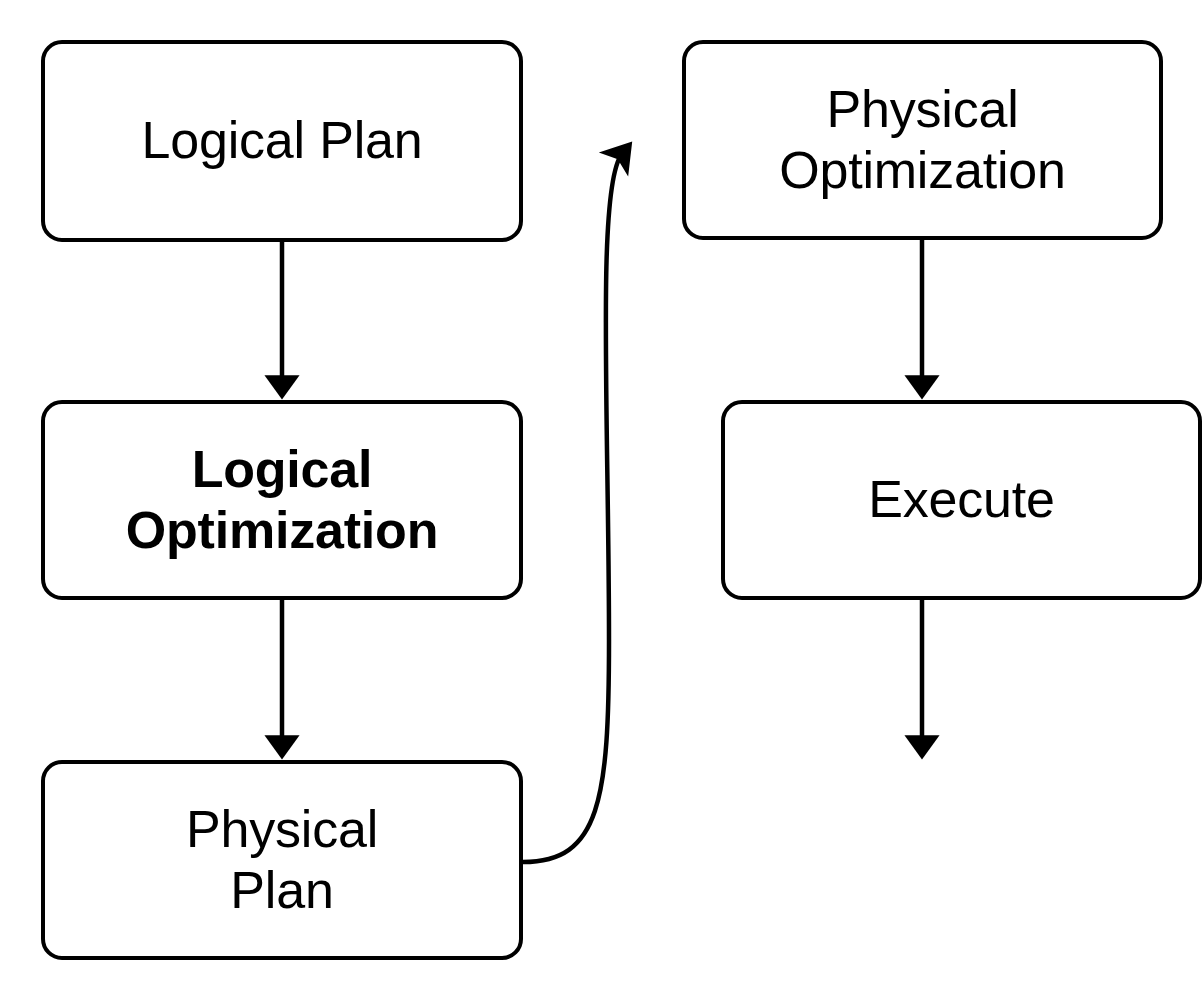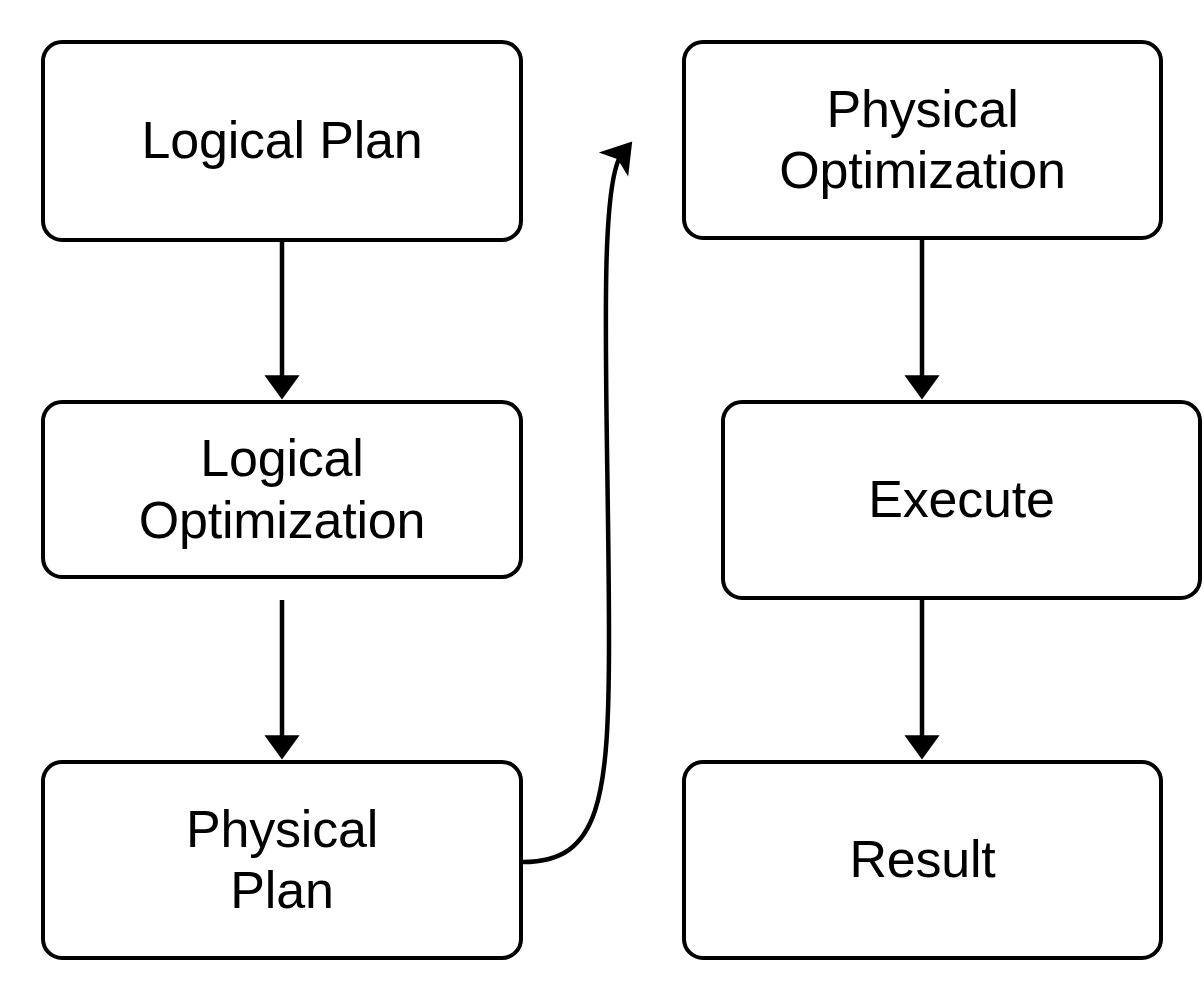--- a/index.html
+++ b/index.html
@@ -42,21 +42,21 @@
     font-family: "Liberation Sans", sans-serif;
     font-size: 52px;
     line-height: 1.18;
     color: #000000;
     text-align: center;
     white-space: pre-line;
     letter-spacing: -0.2px;
   }
   
   .n-logical-plan          { left: 41px;  top: 40px;  width: 482px; height: 202px; }
-  .n-logical-optimization  { left: 41px;  top: 400px; width: 482px; height: 179px; }
+  .n-logical-optimization  { left: 41px;  top: 400px; width: 482px; height: 200px; font-weight: bold; }
   .n-physical-plan         { left: 41px;  top: 760px; width: 482px; height: 200px; }
   .n-physical-optimization { left: 682px; top: 40px;  width: 481px; height: 200px; }
   .n-execute               { left: 682px; top: 400px; width: 481px; height: 200px; margin-left: 39px; }
   .n-result                { left: 682px; top: 760px; width: 481px; height: 200px; }
 </style>
 </head>
 <body>
 
 <div id="canvas">
 
@@ -97,17 +97,14 @@
 
   <div class="node n-physical-optimization">
     <span class="node-label">Physical
 Optimization</span>
   </div>
 
   <div class="node n-execute">
     <span class="node-label">Execute</span>
   </div>
 
-  <div class="node n-result">
-    <span class="node-label">Result</span>
-  </div>
 
 </div>
 
 </body></html>

